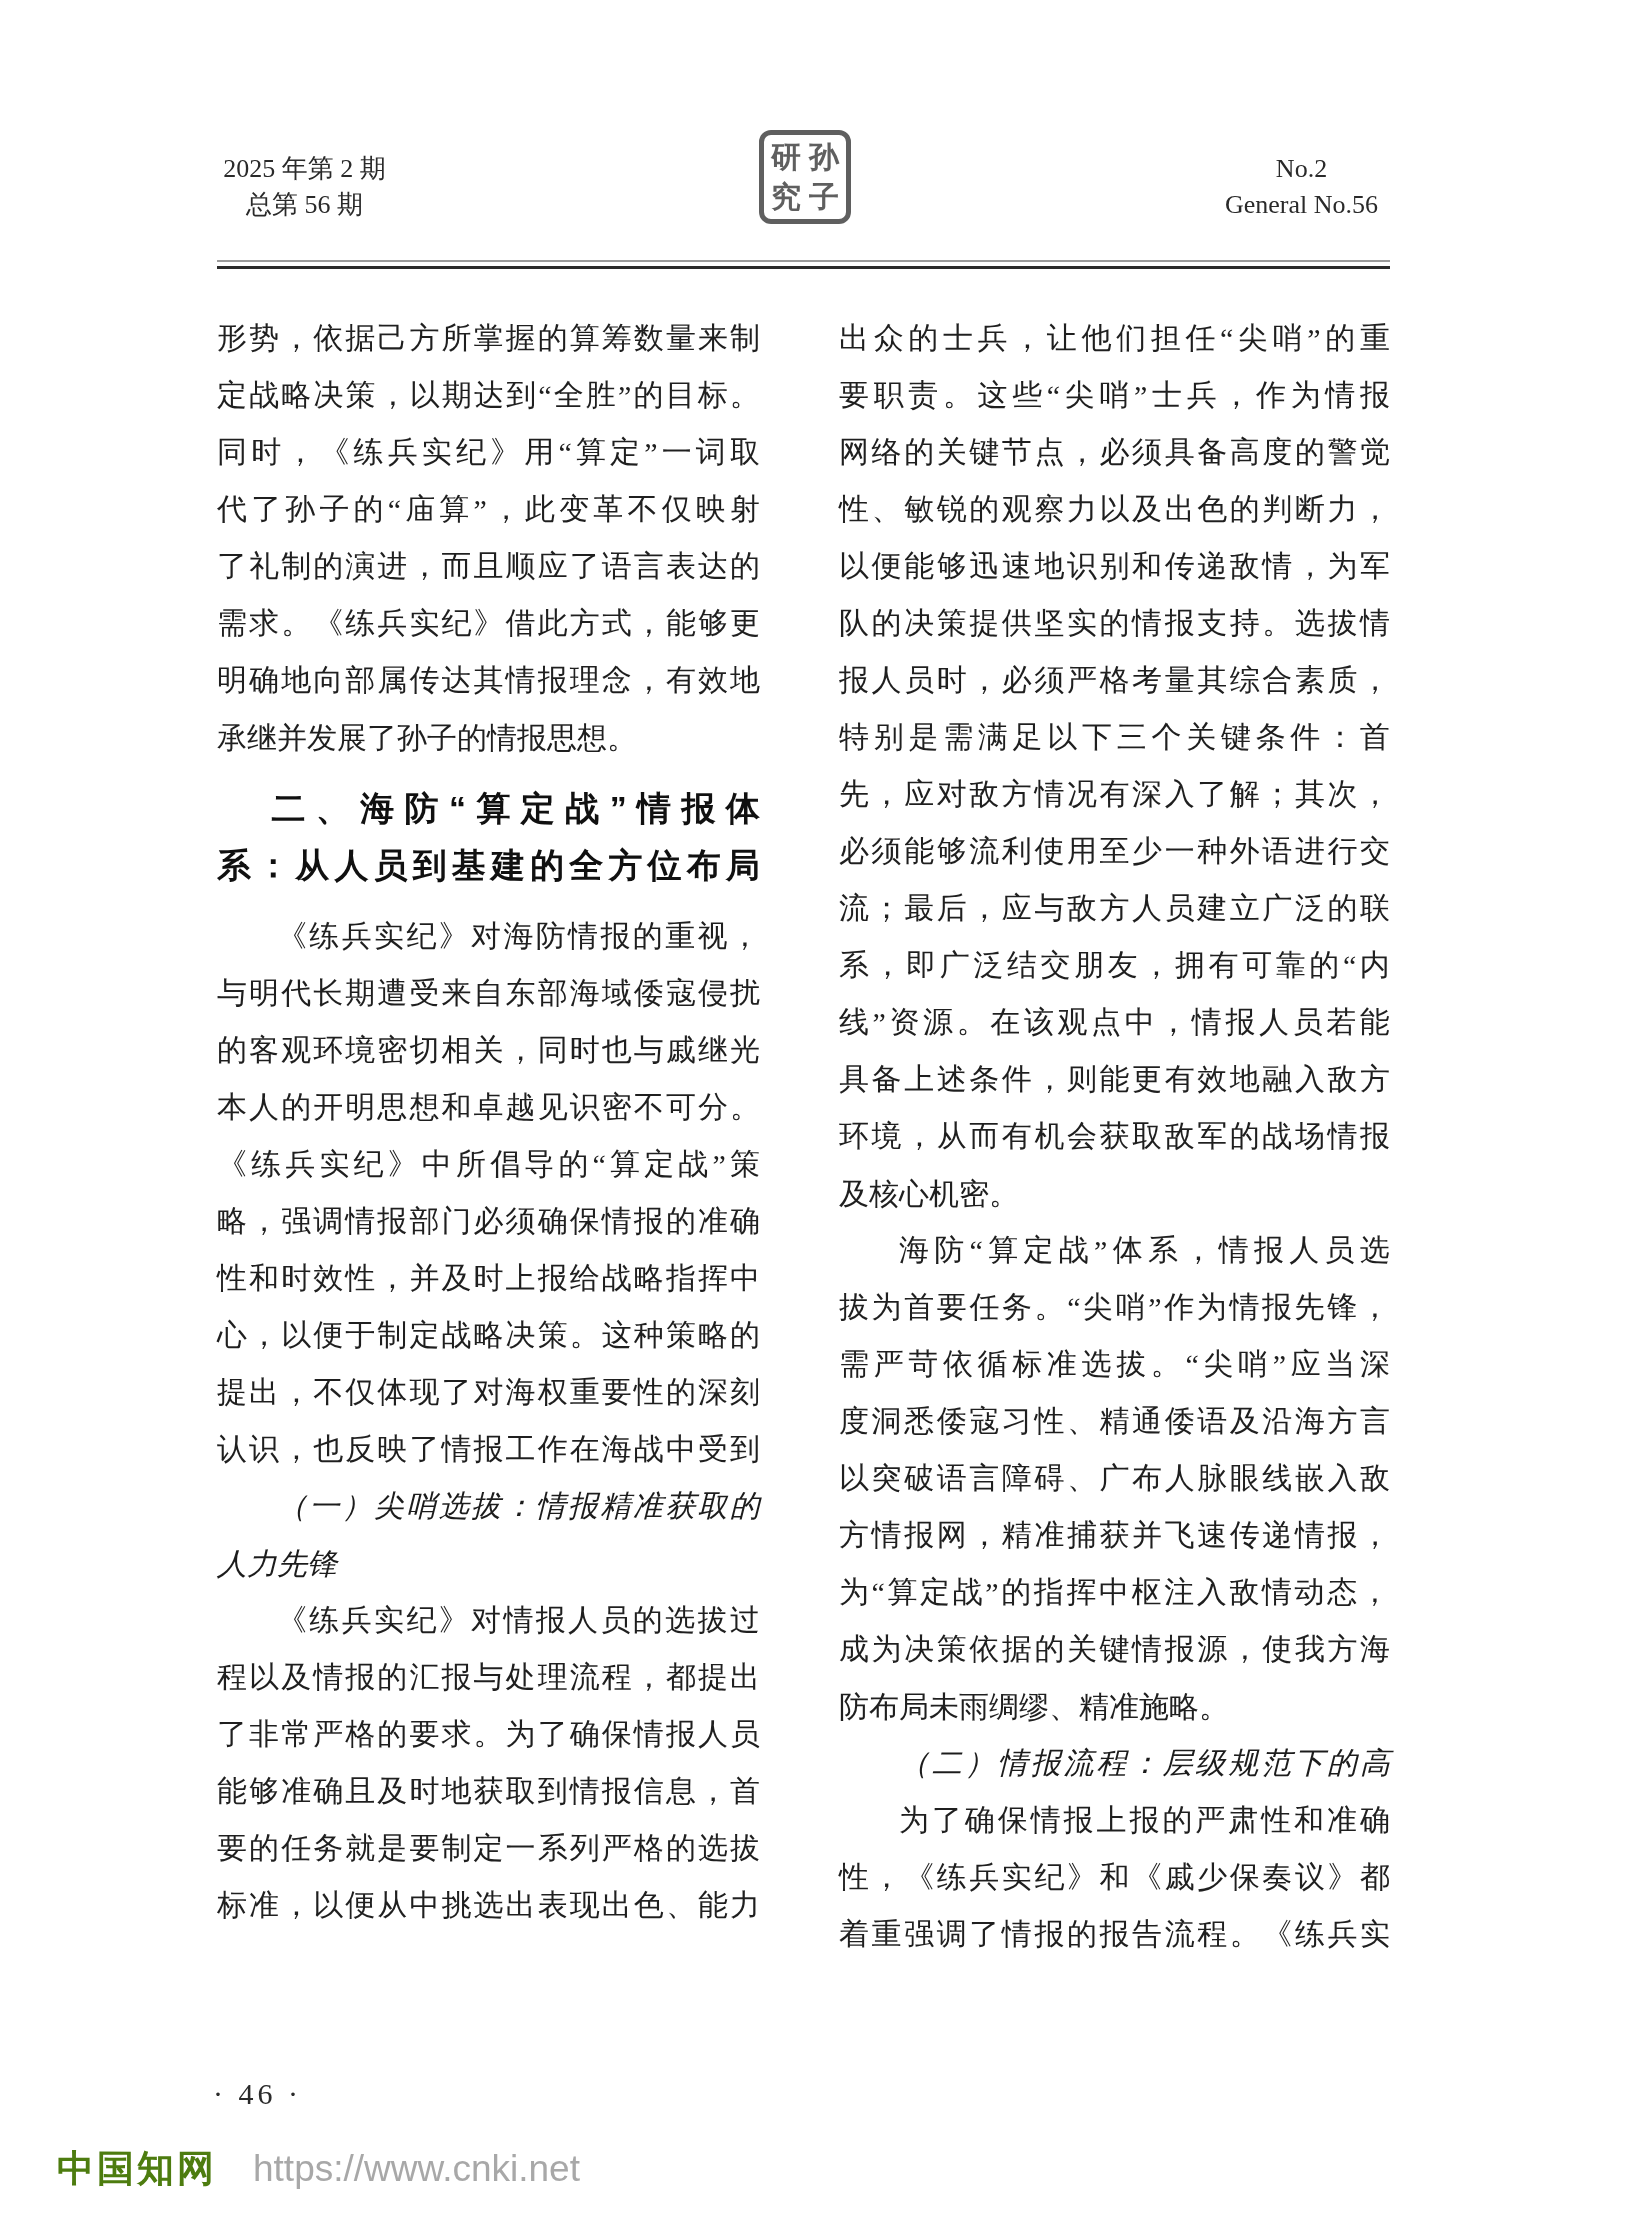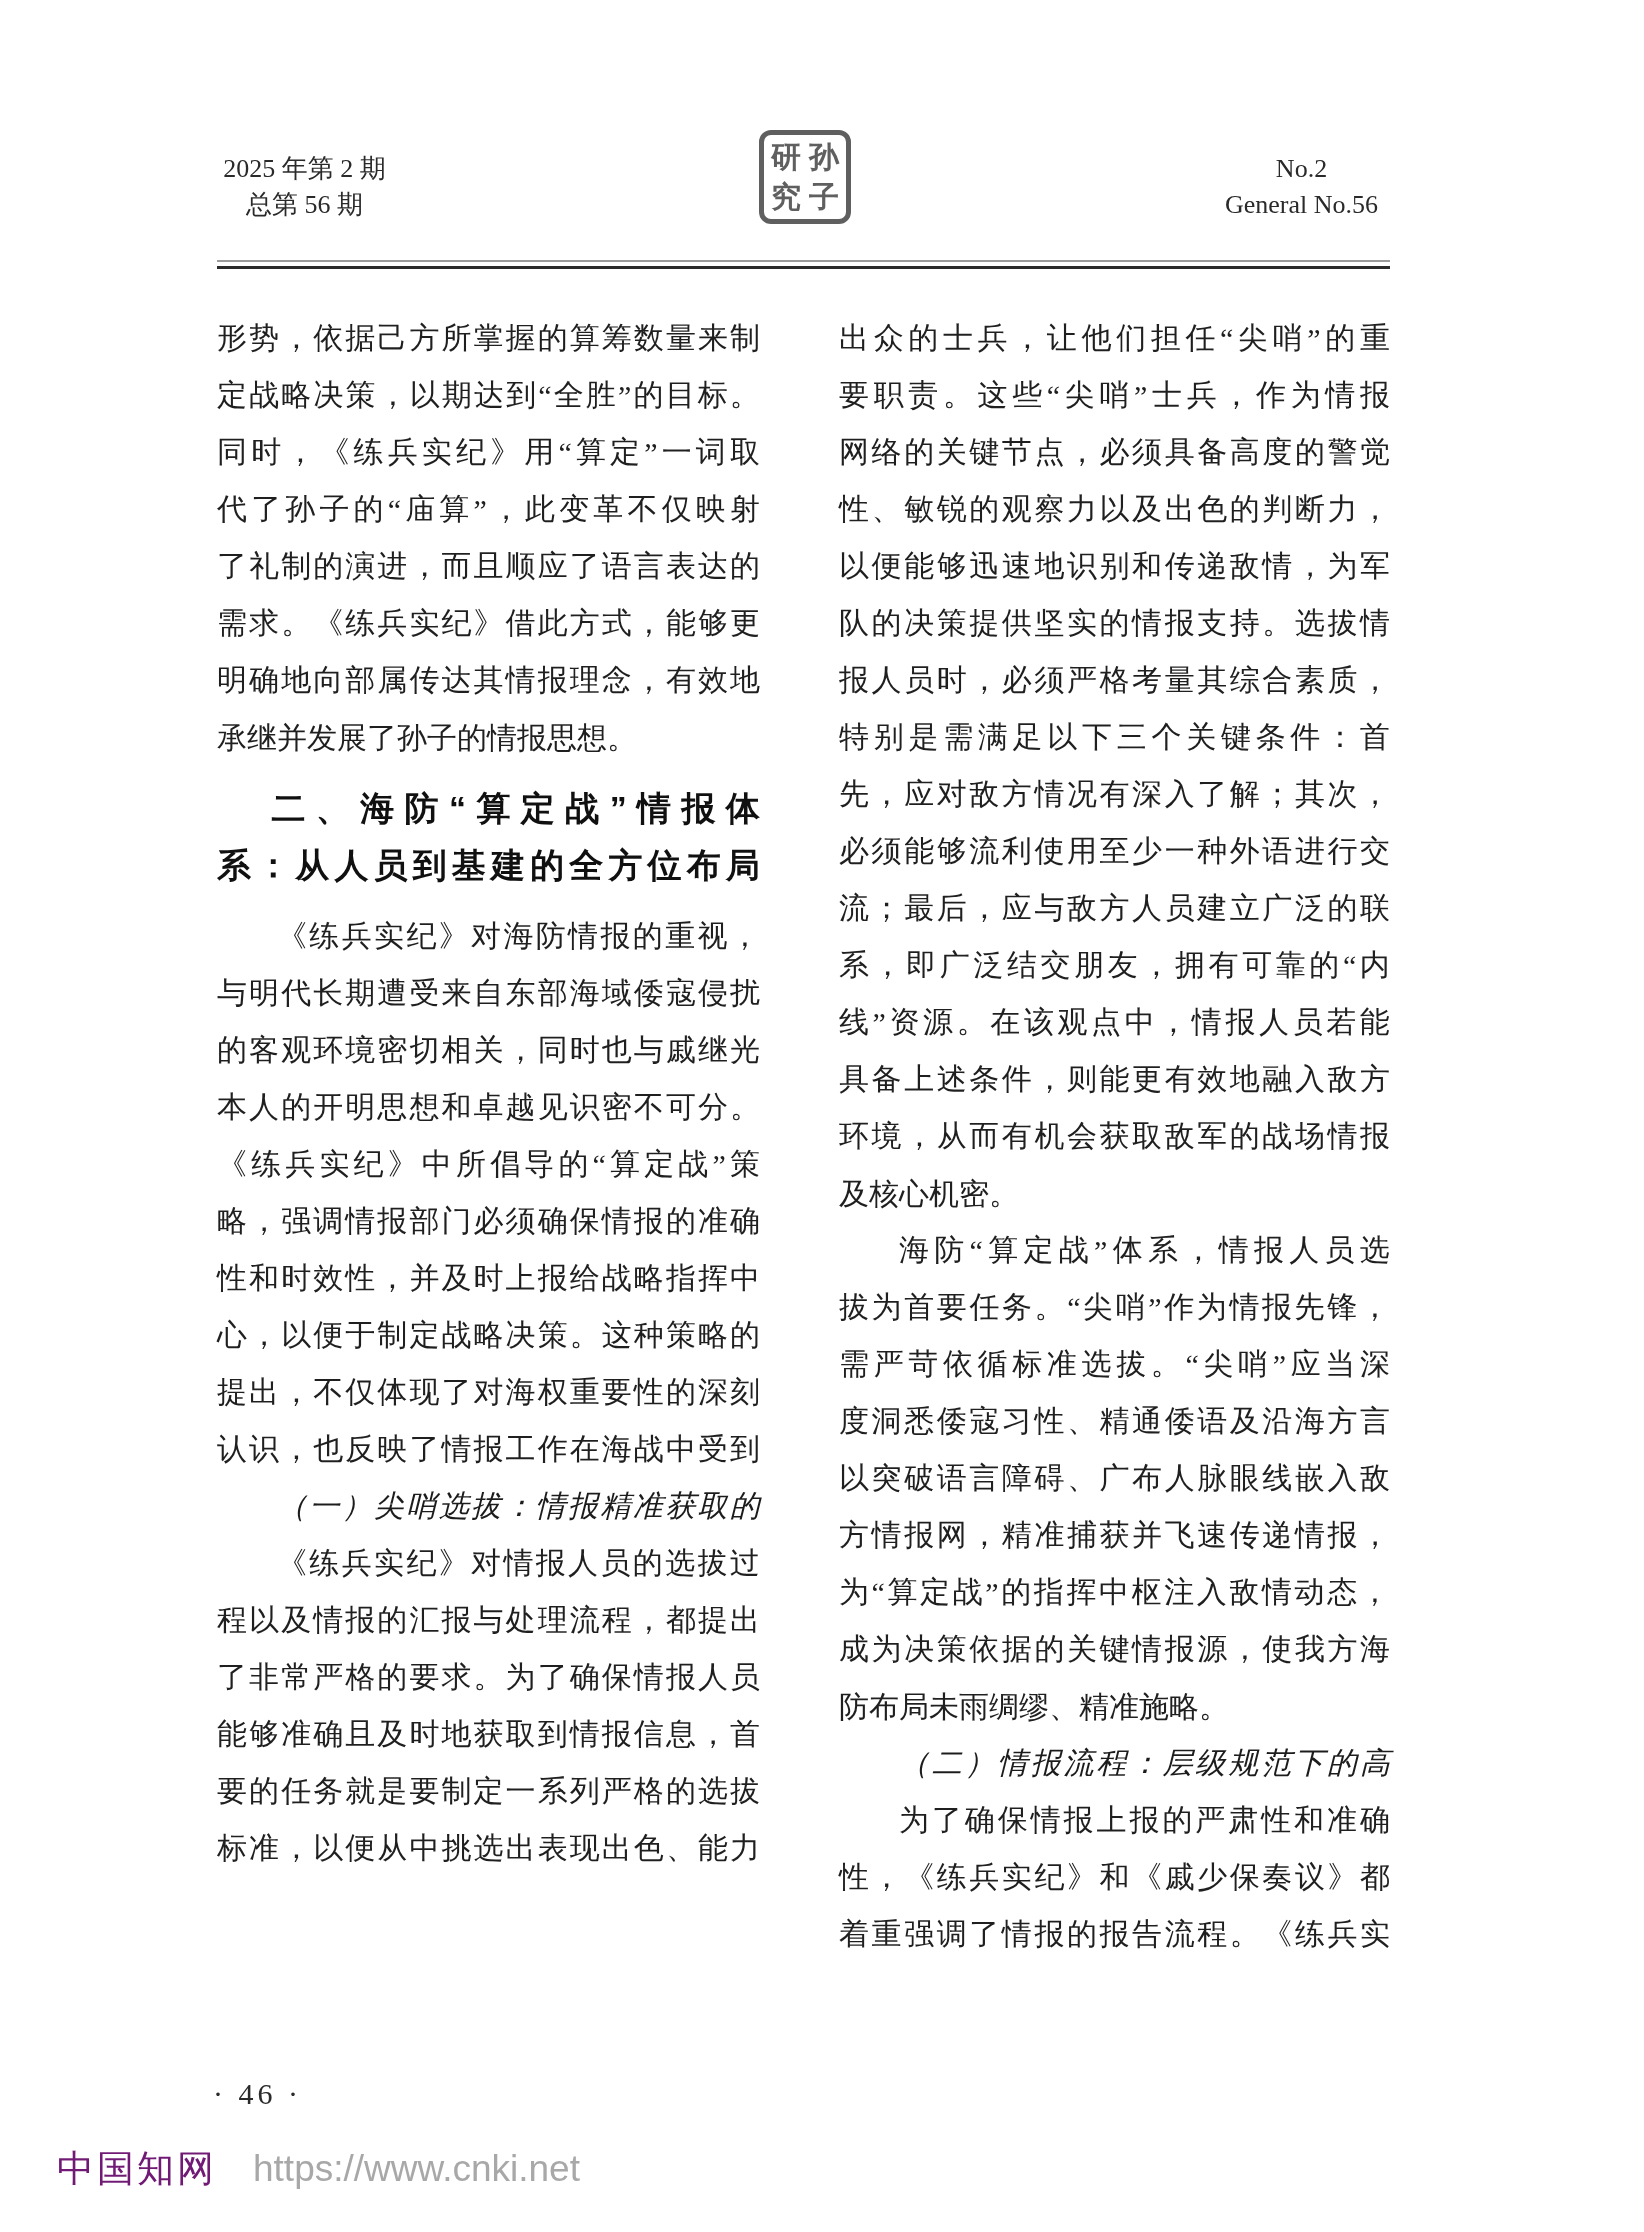--- a/index.html
+++ b/index.html
@@ -33,22 +33,22 @@
   .line.j span{flex:0 0 auto;}
   .line.nj{display:block;line-height:57px;white-space:nowrap;}
 
   .line.heading{font-family:"Liberation Sans","DejaVu Sans",sans-serif;
                 font-weight:bold;font-size:34px;color:#101010;}
   .line.sub{font-style:italic;font-size:30px;color:#1c1c1c;}
 
   
   .page-num{position:absolute;left:213px;top:2077px;font-size:30px;color:#2a2a2a;letter-spacing:4px;}
   .footer{position:absolute;left:57px;top:2144px;display:flex;align-items:baseline;gap:36px;}
-  .cnki-name{font-family:"Liberation Sans","DejaVu Sans",sans-serif;font-weight:normal;
-             font-size:37px;color:#701a75;letter-spacing:3px;}
+  .cnki-name{font-family:"Liberation Sans","DejaVu Sans",sans-serif;font-weight:bold;
+             font-size:37px;color:#4d7c0f;letter-spacing:3px;}
   .cnki-url{font-family:"Liberation Sans","DejaVu Sans",sans-serif;
             font-size:37px;color:#a8a8a8;}
 </style>
 </head>
 <body>
 
 <div class="page">
 
   <div class="hdr-block hdr-left">
     <div>2025 年第 2 期</div>
@@ -435,20 +435,21 @@
           <span>拔</span>
           <span>：</span>
           <span>情</span>
           <span>报</span>
           <span>精</span>
           <span>准</span>
           <span>获</span>
           <span>取</span>
           <span>的</span>
         </div>
+        <div class="line sub nj">人力先锋</div>
         <div class="line body j" style="padding-left: 2em;">
           <span>《</span>
           <span>练</span>
           <span>兵</span>
           <span>实</span>
           <span>纪</span>
           <span>》</span>
           <span>对</span>
           <span>情</span>
           <span>报</span>

